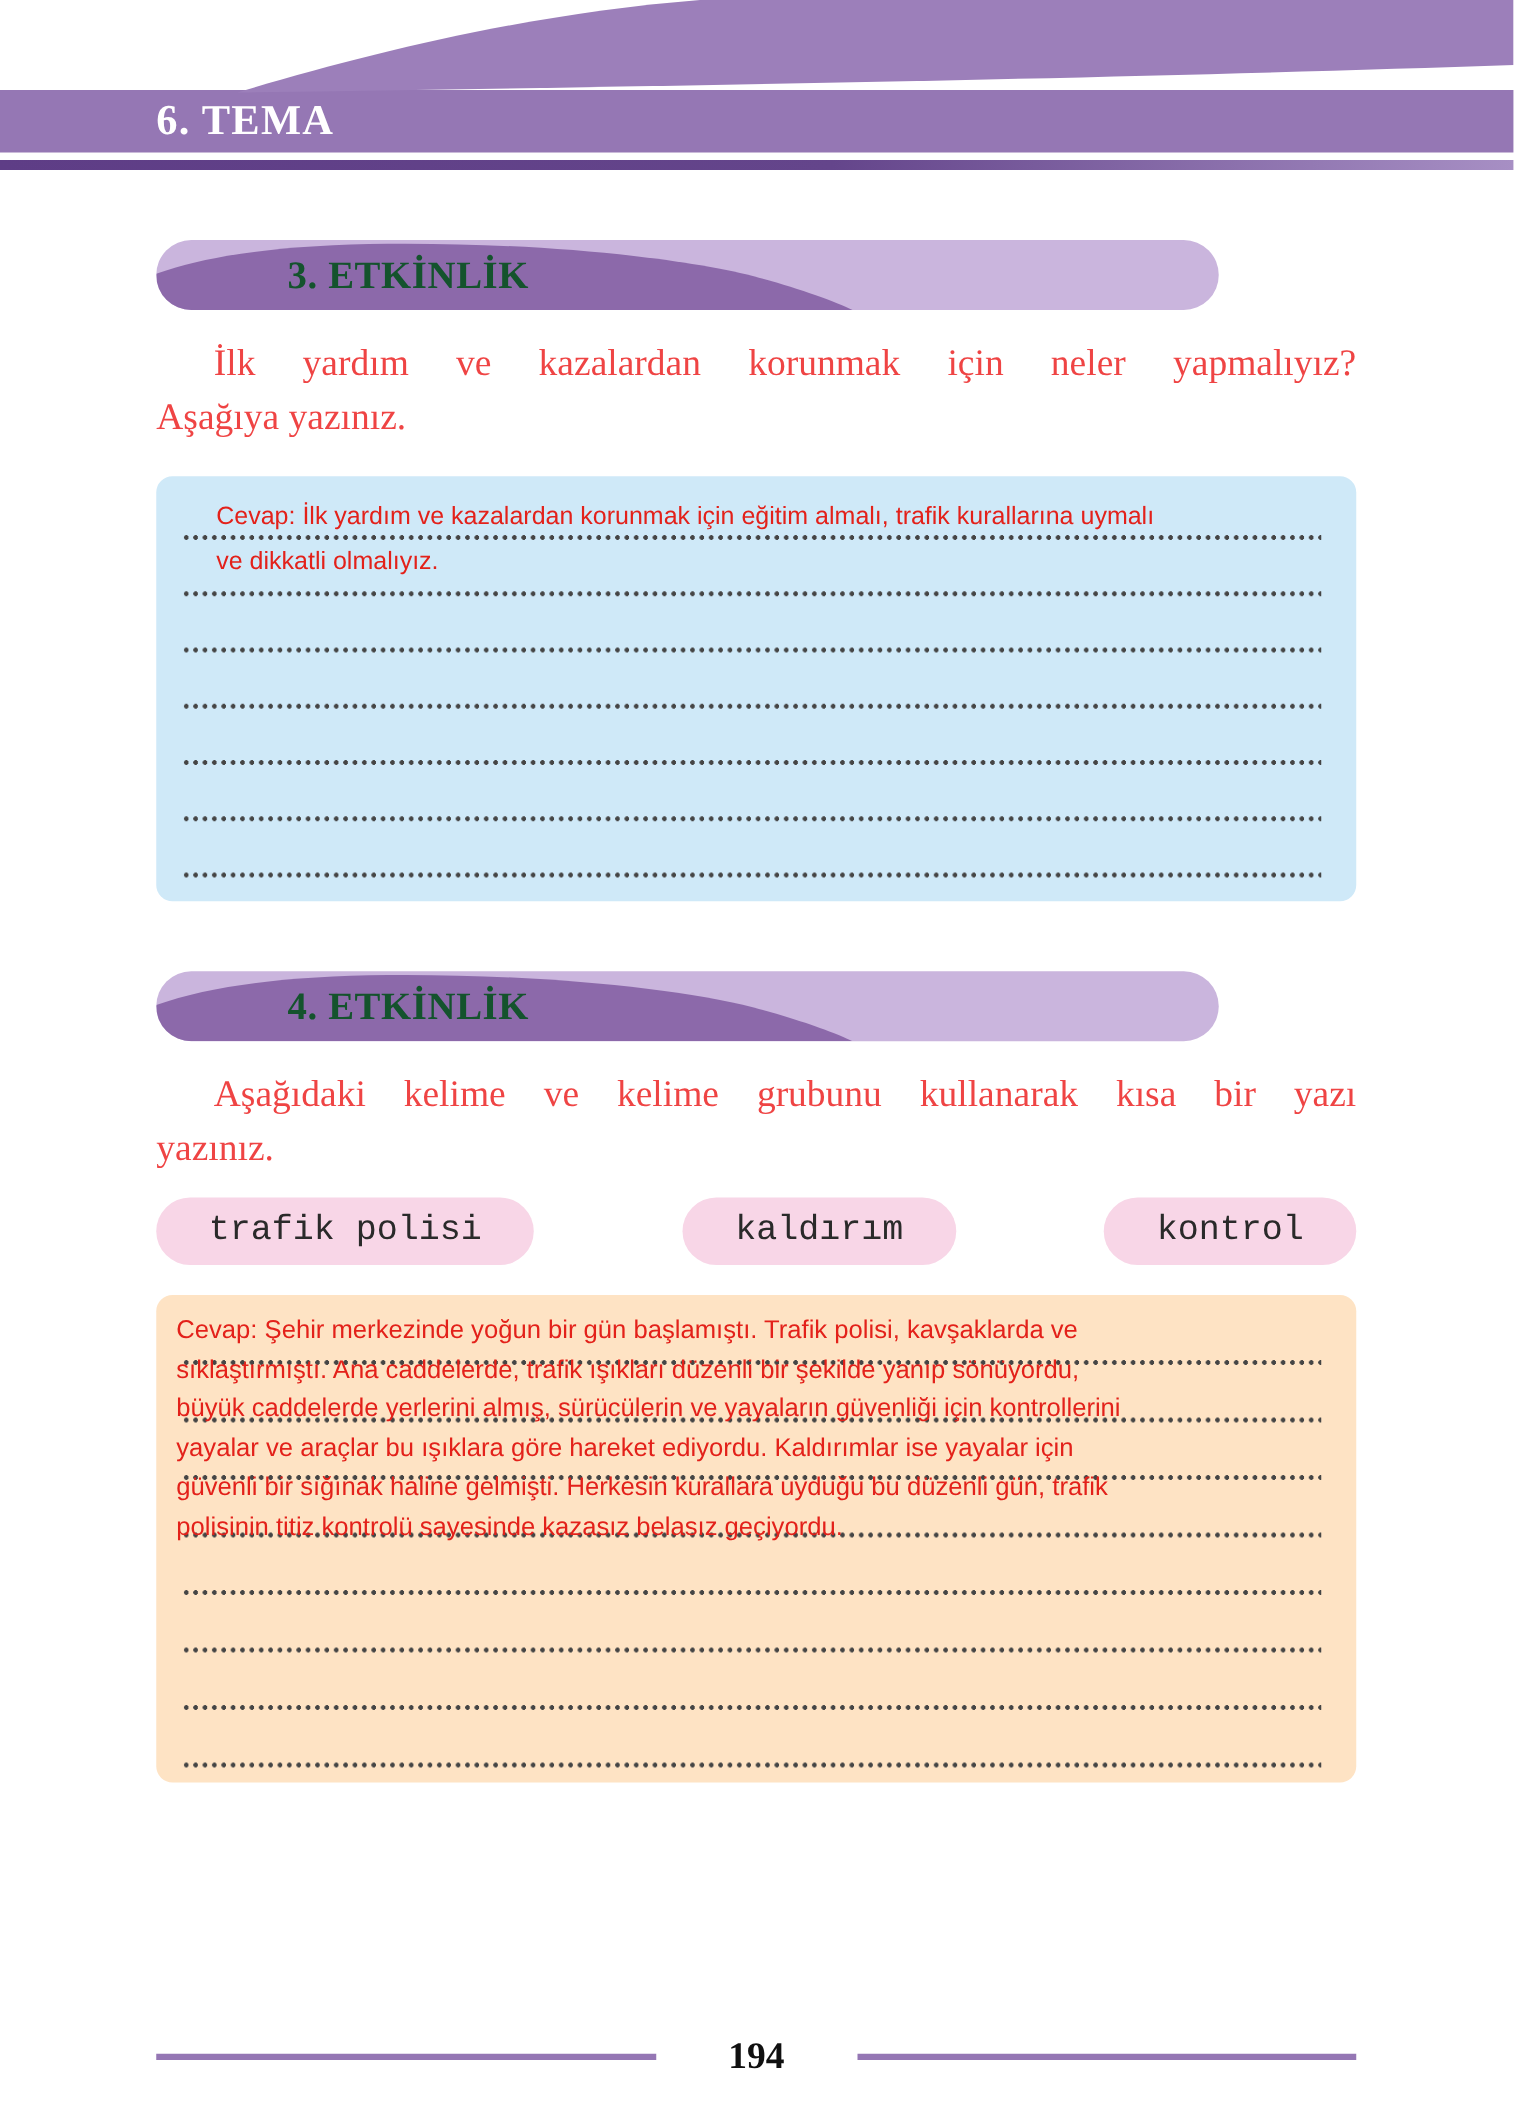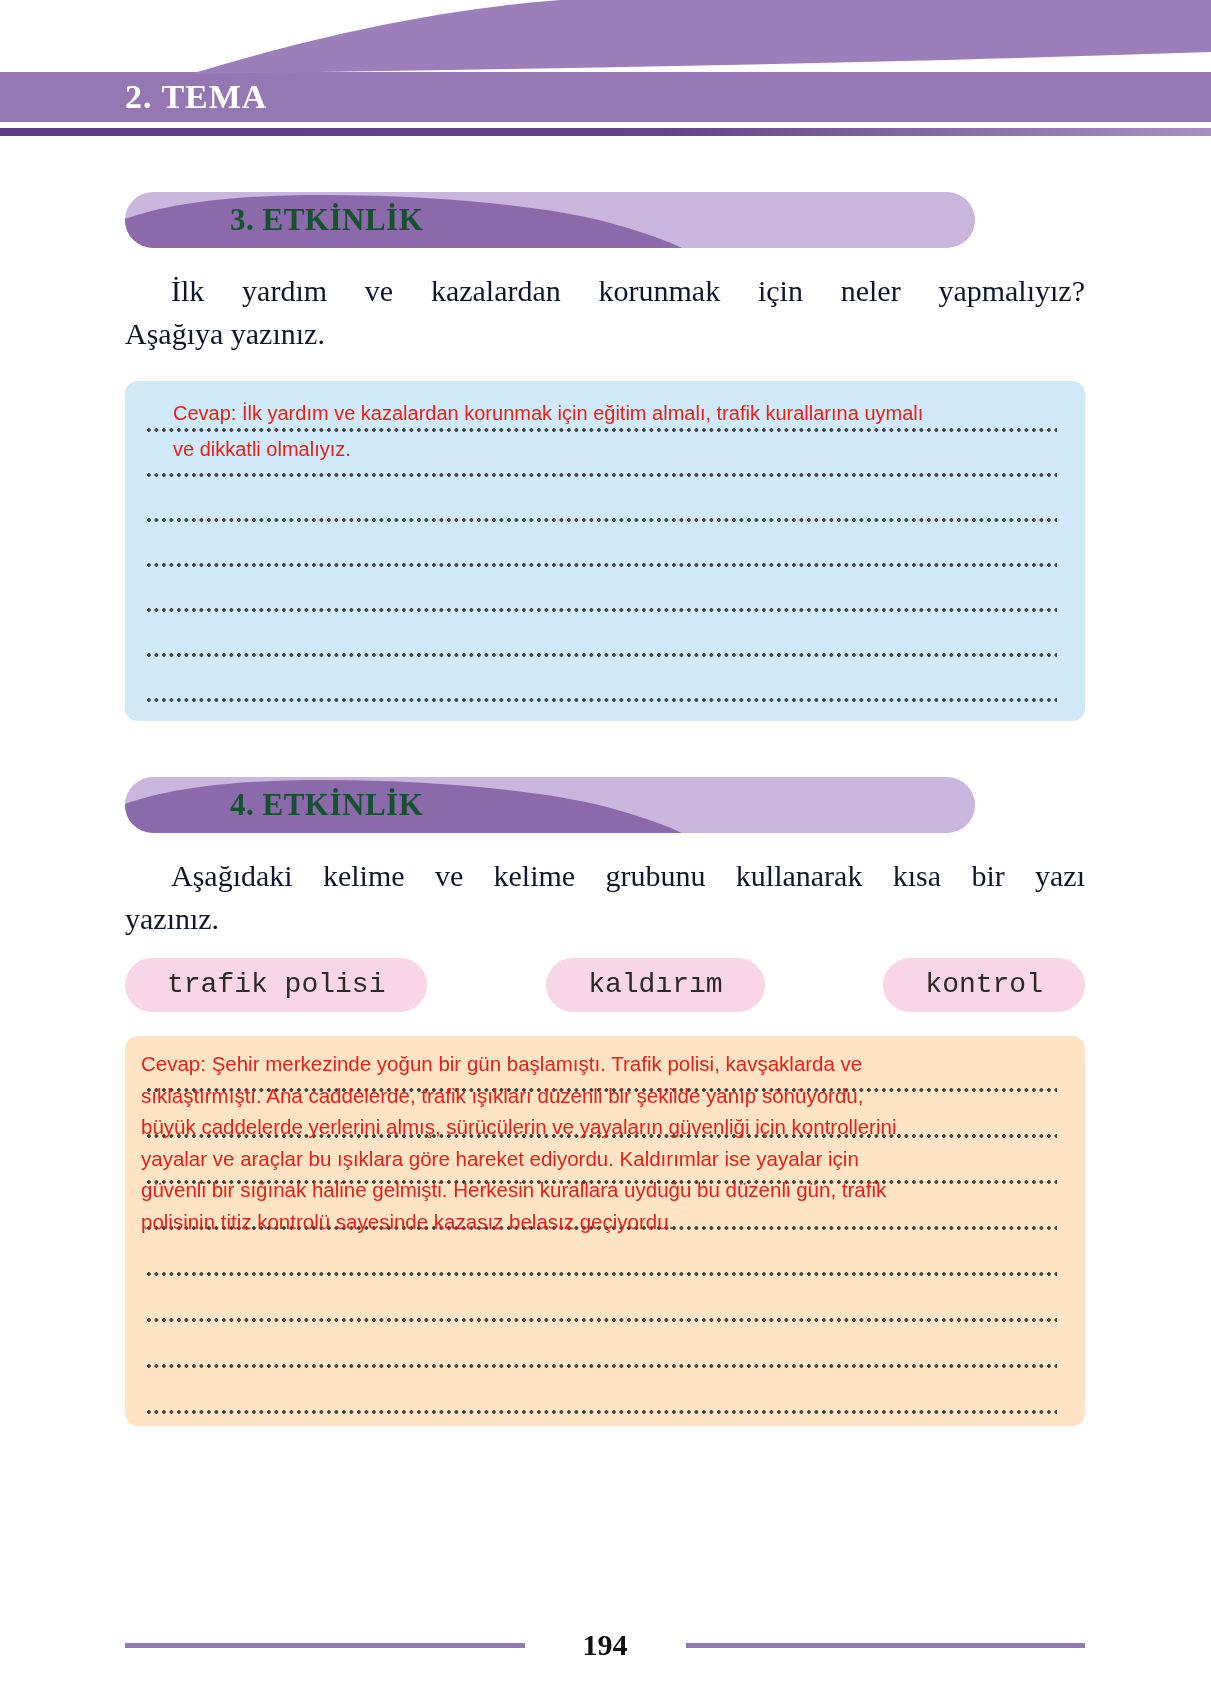--- a/index.html
+++ b/index.html
@@ -21,21 +21,21 @@
   .content { padding:0 126px 0 125px; }
   .activity-3 { margin-top:42px; }
   .activity-4 { margin-top:56px; }
 
   .activity-pill { position:relative; width:850px; height:56px; border-radius:28px; background:#cab5dd; overflow:hidden; }
   .pill-swoosh { position:absolute; left:0; top:0; width:560px; height:56px; display:block; }
   .pill-swoosh path { fill:#8c69aa; }
   .activity-title { position:absolute; left:105px; top:50%; transform:translateY(-50%);
                     color:#14532d; font-weight:bold; font-size:31px; letter-spacing:.5px; white-space:nowrap; }
 
-  .prompt { margin-top:22px; font-size:30px; line-height:1.42; color:#0f172a; }
+  .prompt { margin-top:22px; font-size:30px; line-height:1.42; color:#ef4444; }
   .prompt-line1 { text-indent:46px; text-align-last:justify; }
 
   .answer-box { position:relative; border-radius:13px; }
   .blue-box { margin-top:26px; height:340px; background:#cfe9f8; }
   .orange-box { margin-top:24px; height:390px; background:#fee3c4; }
 
   .rules { position:absolute; left:22px; right:28px; top:0; }
   .blue-box  .rules { padding-top:6px; }
   .orange-box .rules { padding-top:10px; }
   .rule { position:relative; height:45px; }
@@ -58,21 +58,21 @@
   .footer-line { flex:1; height:5px; background:#9577b4; }
   .page-number { margin:0 58px; font-size:30px; font-weight:bold; color:#101010; }
 </style>
 </head>
 <body>
 
 <div class="sheet">
 
   <header class="page-header">
     <div class="tema-band">
-      <span class="tema-label">2. TEMA</span>
+      <span class="tema-label">6. TEMA</span>
     </div>
     <svg class="header-swoosh" viewBox="0 0 1211 78" preserveAspectRatio="none" aria-hidden="true">
       <path d="M560,0 L1211,0 L1211,52 C920,62 560,69 190,74 C290,44 420,11 560,0 Z"></path>
     </svg>
     <div class="header-rule"></div>
   </header>
 
   <main class="content">
 
     <section class="activity-3">

